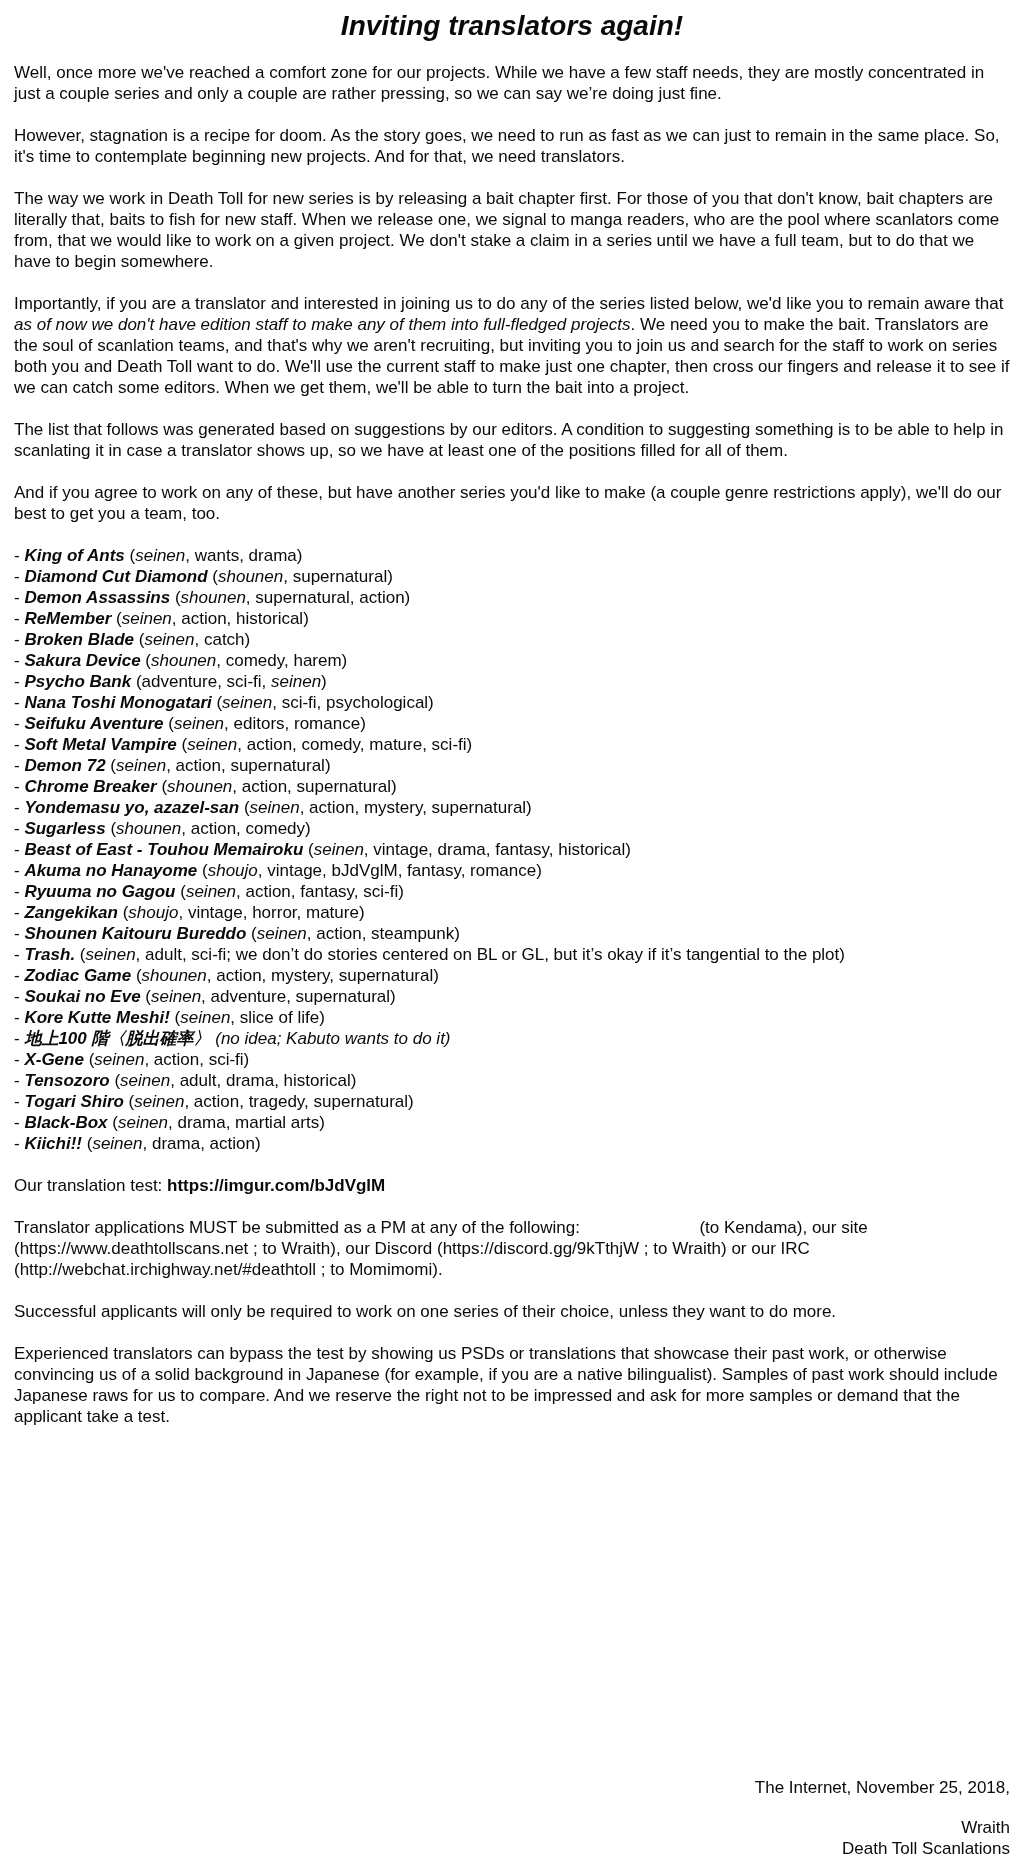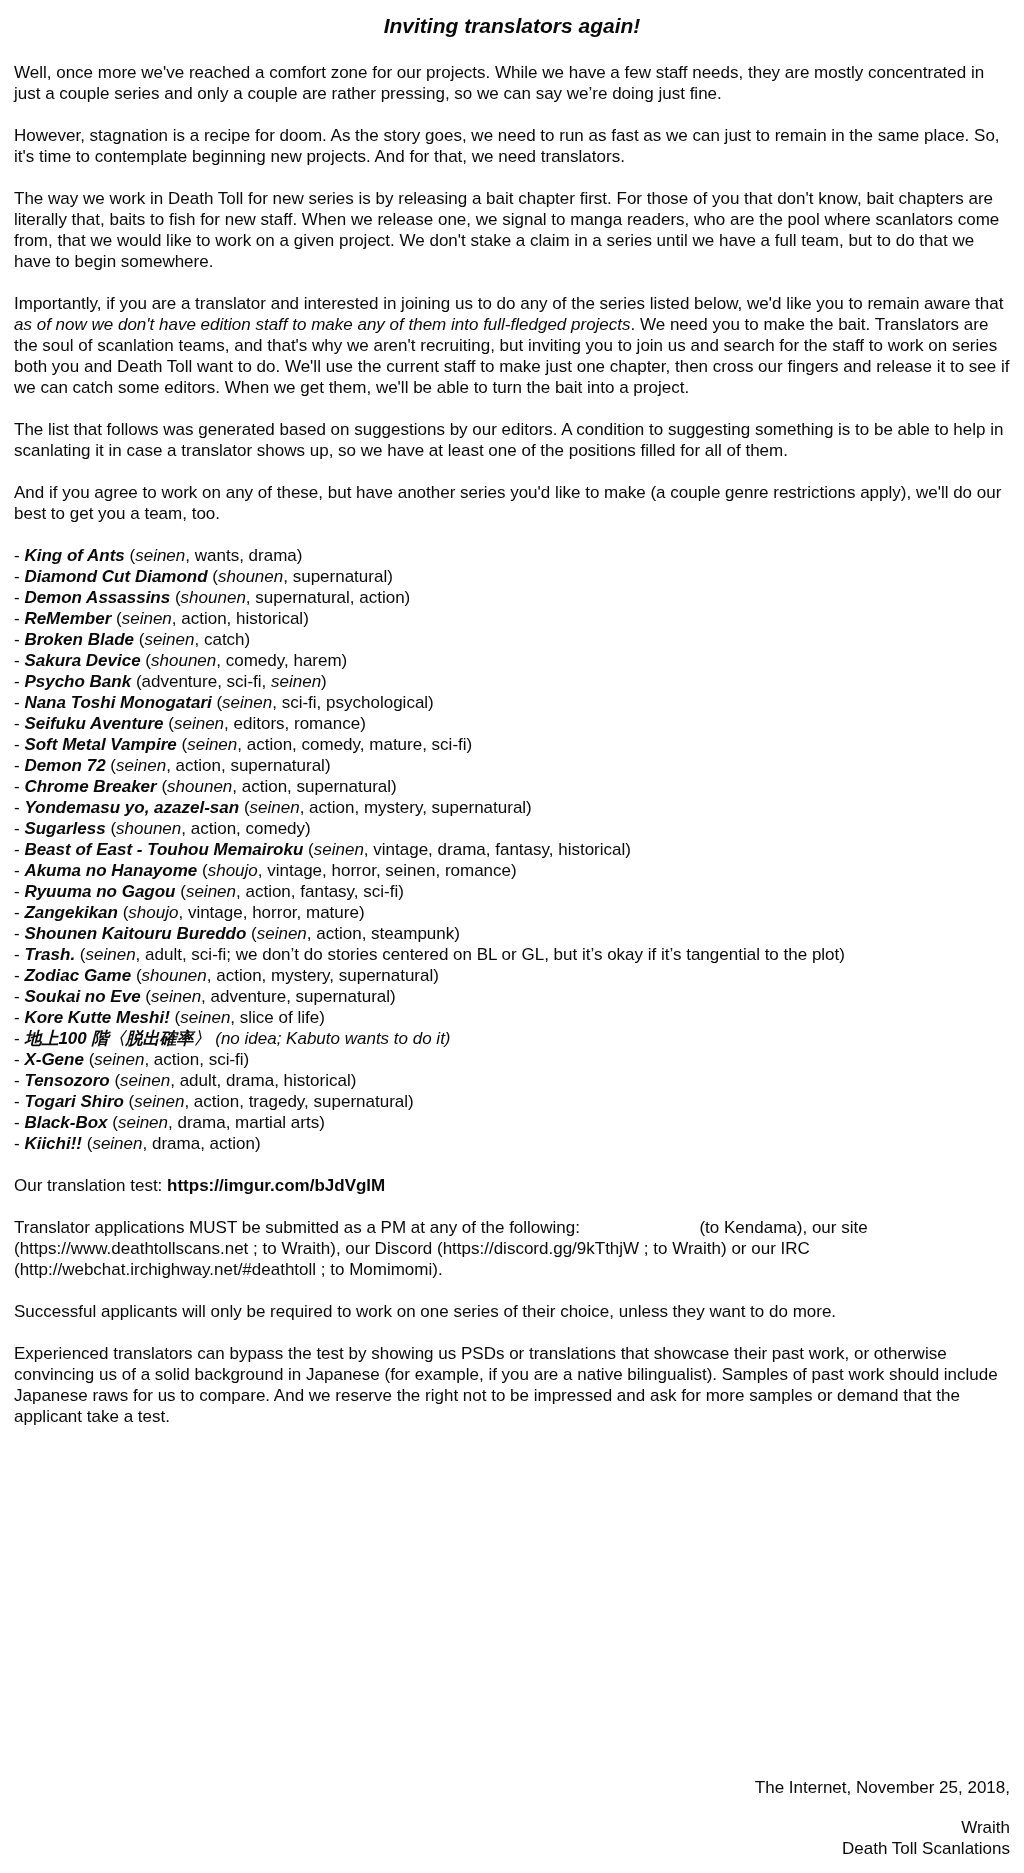--- a/index.html
+++ b/index.html
@@ -17,21 +17,21 @@
   .page {
     width: 1024px;
     min-height: 1873px;
     margin: 0 auto;
     padding: 6px 14px 14px 14px;
     display: flex;
     flex-direction: column;
     background: #ffffff;
   }
   .title {
-    font-size: 21px;
+    font-size: 28px;
     line-height: 28px;
     font-weight: 700;
     font-style: italic;
     text-align: center;
     margin: 6px 0 22px 0;
   }
   .para { margin: 0 0 21px 0; }
   .line { margin: 0; }
   .section-series { margin: 0 0 21px 0; }
   .bold { font-weight: 700; }
@@ -70,21 +70,21 @@
       <div class="line"><span>- </span><span class="bold italic">Sakura Device</span><span> (</span><span class="italic">shounen</span><span>, comedy, harem)</span></div>
       <div class="line"><span>- </span><span class="bold italic">Psycho Bank</span><span> (adventure, sci-fi, </span><span class="italic">seinen</span><span>)</span></div>
       <div class="line"><span>- </span><span class="bold italic">Nana Toshi Monogatari</span><span> (</span><span class="italic">seinen</span><span>, sci-fi, psychological)</span></div>
       <div class="line"><span>- </span><span class="bold italic">Seifuku Aventure</span><span> (</span><span class="italic">seinen</span><span>, editors, romance)</span></div>
       <div class="line"><span>- </span><span class="bold italic">Soft Metal Vampire</span><span> (</span><span class="italic">seinen</span><span>, action, comedy, mature, sci-fi)</span></div>
       <div class="line"><span>- </span><span class="bold italic">Demon 72</span><span> (</span><span class="italic">seinen</span><span>, action, supernatural)</span></div>
       <div class="line"><span>- </span><span class="bold italic">Chrome Breaker</span><span> (</span><span class="italic">shounen</span><span>, action, supernatural)</span></div>
       <div class="line"><span>- </span><span class="bold italic">Yondemasu yo, azazel-san</span><span> (</span><span class="italic">seinen</span><span>, action, mystery, supernatural)</span></div>
       <div class="line"><span>- </span><span class="bold italic">Sugarless</span><span> (</span><span class="italic">shounen</span><span>, action, comedy)</span></div>
       <div class="line"><span>- </span><span class="bold italic">Beast of East - Touhou Memairoku</span><span> (</span><span class="italic">seinen</span><span>, vintage, drama, fantasy, historical)</span></div>
-      <div class="line"><span>- </span><span class="bold italic">Akuma no Hanayome</span><span> (</span><span class="italic">shoujo</span><span>, vintage, horror, seinen, romance)</span></div>
+      <div class="line"><span>- </span><span class="bold italic">Akuma no Hanayome</span><span> (</span><span class="italic">shoujo</span><span>, vintage, bJdVglM, fantasy, romance)</span></div>
       <div class="line"><span>- </span><span class="bold italic">Ryuuma no Gagou</span><span> (</span><span class="italic">seinen</span><span>, action, fantasy, sci-fi)</span></div>
       <div class="line"><span>- </span><span class="bold italic">Zangekikan</span><span> (</span><span class="italic">shoujo</span><span>, vintage, horror, mature)</span></div>
       <div class="line"><span>- </span><span class="bold italic">Shounen Kaitouru Bureddo</span><span> (</span><span class="italic">seinen</span><span>, action, steampunk)</span></div>
       <div class="line"><span>- </span><span class="bold italic">Trash.</span><span> (</span><span class="italic">seinen</span><span>, adult, sci-fi; we don’t do stories centered on BL or GL, but it’s okay if it’s tangential to the plot)</span></div>
       <div class="line"><span>- </span><span class="bold italic">Zodiac Game</span><span> (</span><span class="italic">shounen</span><span>, action, mystery, supernatural)</span></div>
       <div class="line"><span>- </span><span class="bold italic">Soukai no Eve</span><span> (</span><span class="italic">seinen</span><span>, adventure, supernatural)</span></div>
       <div class="line"><span>- </span><span class="bold italic">Kore Kutte Meshi!</span><span> (</span><span class="italic">seinen</span><span>, slice of life)</span></div>
       <div class="line"><span>- </span><span class="bold italic">地上100 階〈脱出確率〉</span><span> </span><span class="italic">(no idea; Kabuto wants to do it)</span></div>
       <div class="line"><span>- </span><span class="bold italic">X-Gene</span><span> (</span><span class="italic">seinen</span><span>, action, sci-fi)</span></div>
       <div class="line"><span>- </span><span class="bold italic">Tensozoro</span><span> (</span><span class="italic">seinen</span><span>, adult, drama, historical)</span></div>

